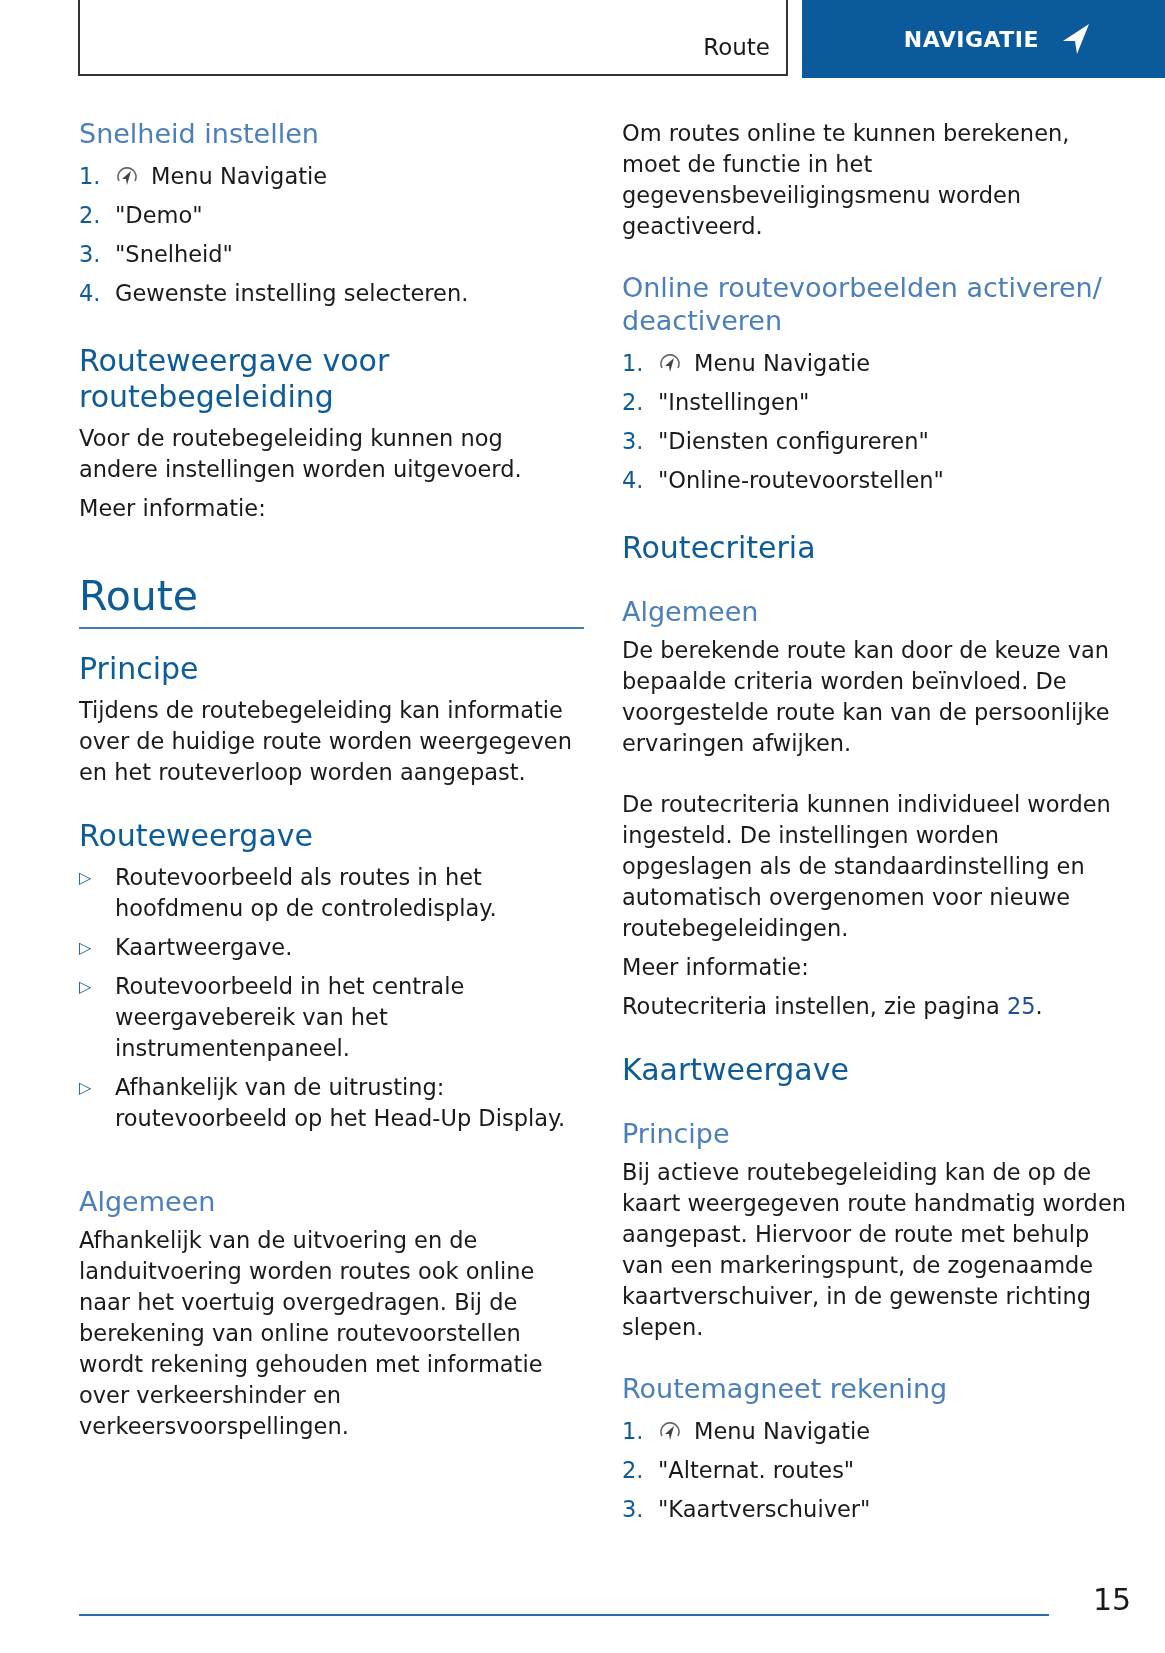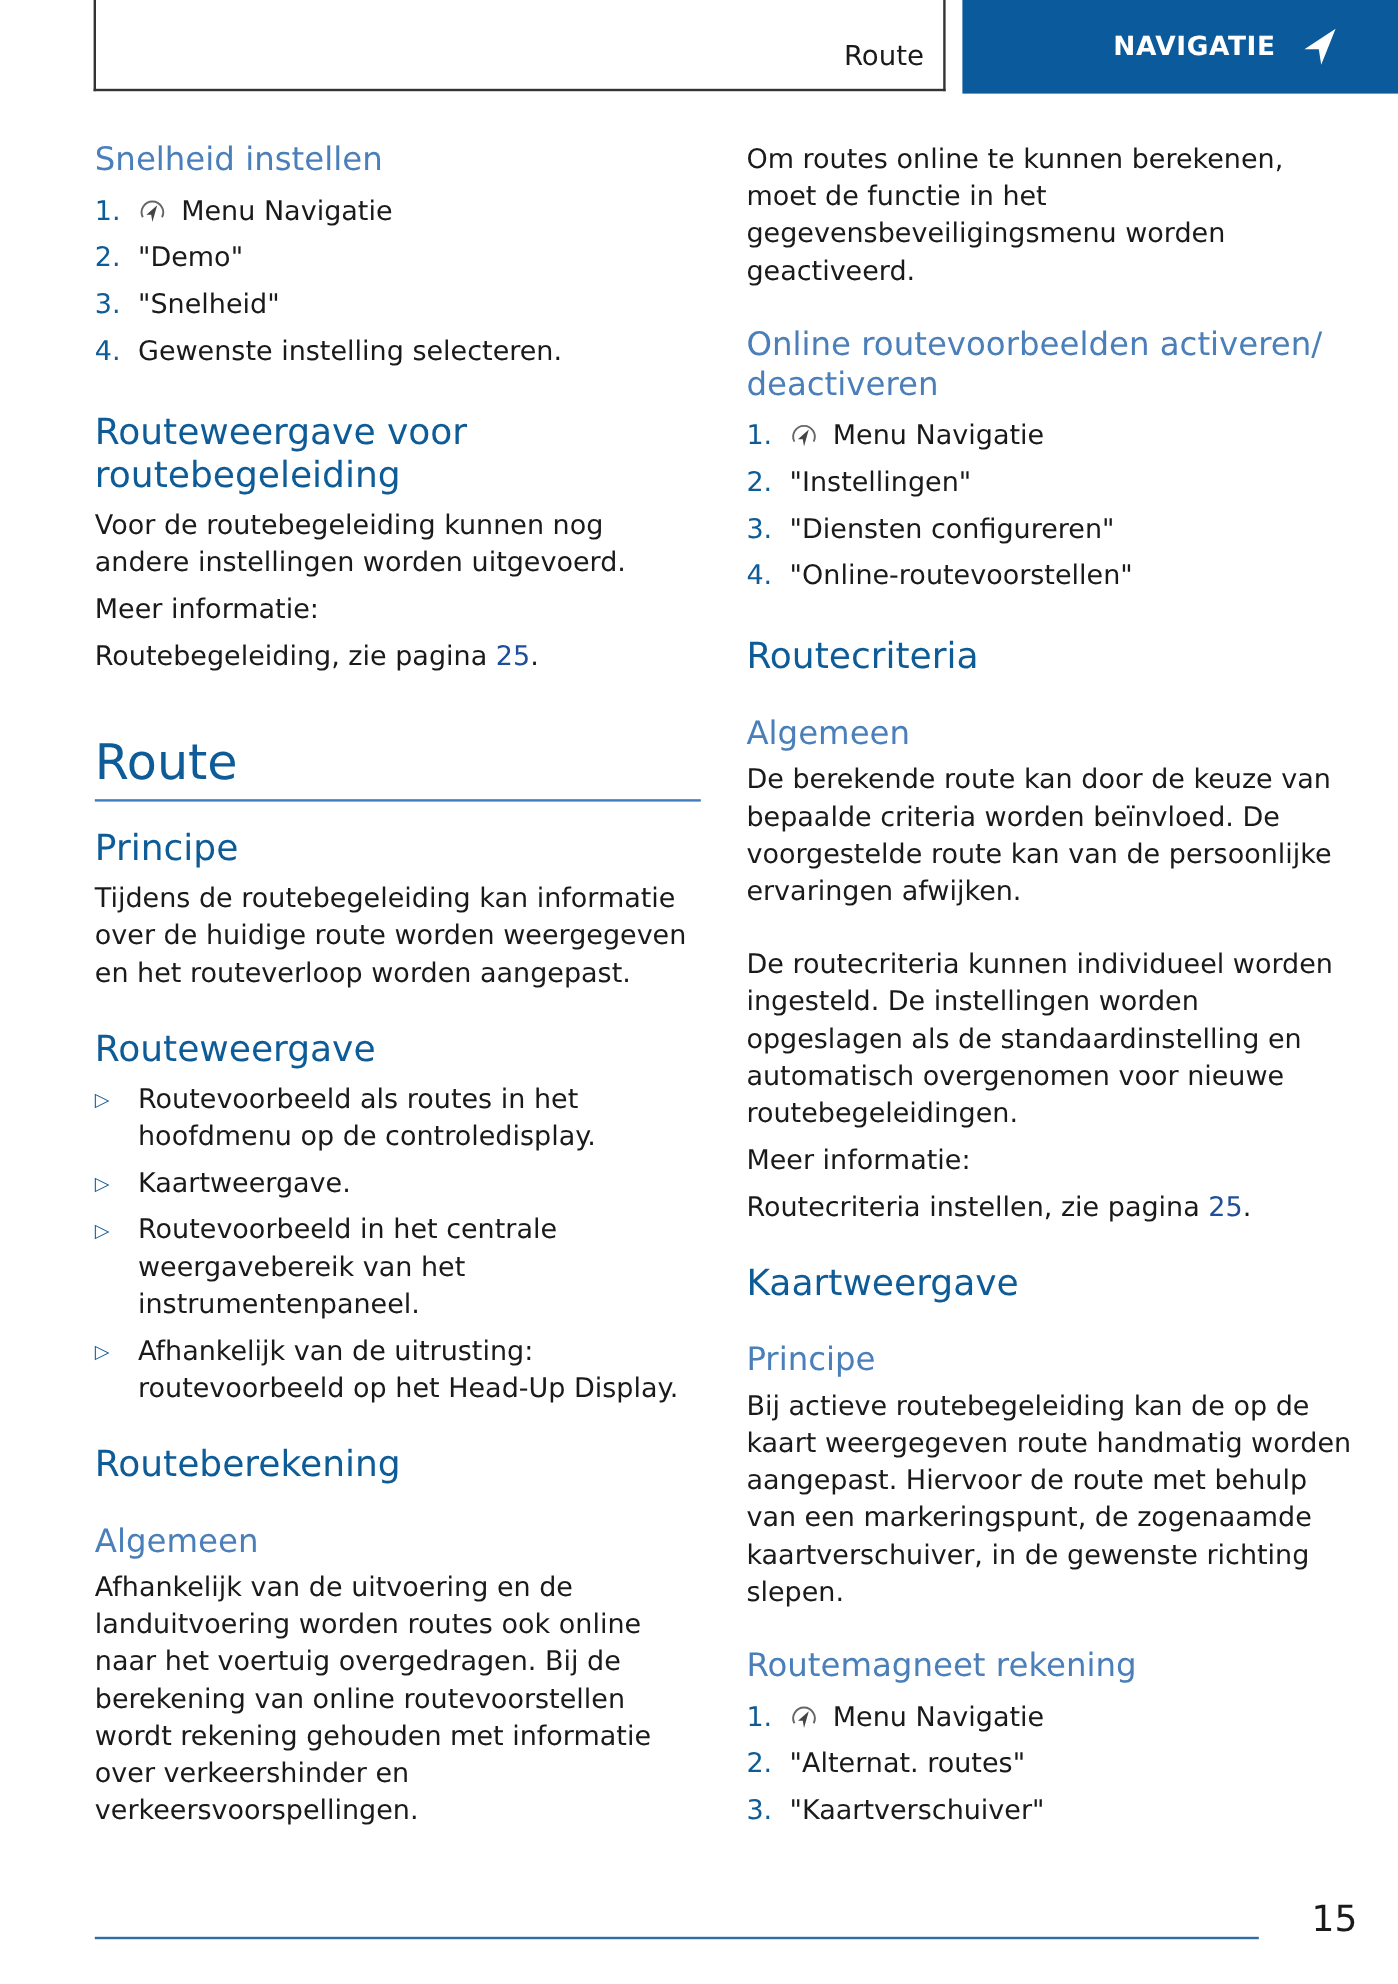--- a/index.html
+++ b/index.html
@@ -2,21 +2,21 @@
 <html><head>
 <meta charset="utf-8">
 <style>
   html, body { margin: 0; padding: 0; background: #ffffff; }
   body { width: 1165px; height: 1653px; position: relative; overflow: hidden;
          font-family: "DejaVu Sans", sans-serif; color: #1a1a1a; }
   .header-box { position: absolute; left: 78px; top: -2px; width: 710px; height: 78px;
                 border: 2px solid #333; border-top: none; box-sizing: border-box; }
   .header-route { position: absolute; right: 16px; bottom: 14px; font-size: 23px; color: #1a1a1a; }
   .header-tab { position: absolute; left: 802px; top: 0; width: 363px; height: 78px; background: #0a5a9c;
-                display: flex; align-items: center; justify-content: flex-end; padding-right: 50px; box-sizing: border-box; }
+                display: flex; align-items: center; justify-content: flex-end; padding-right: 74px; box-sizing: border-box; }
   .header-tab-label { color: #ffffff; font-weight: bold; font-size: 22px; letter-spacing: 0.5px; margin-right: 22px; }
   .col { position: absolute; top: 118px; width: 505px; }
   .col-left { left: 79px; }
   .col-right { left: 622px; }
   .h-big { font-size: 41px; color: #0e5c97; margin: 0 0 12px 0; font-weight: normal; line-height: 1.2; }
   .h-big-rule { border-bottom: 2px solid #3f7dbc; padding-bottom: 6px; margin-bottom: 22px; margin-top: 48px; }
   .h-mid { font-size: 30px; color: #0e5c97; margin: 0 0 8px 0; font-weight: normal; line-height: 1.2; }
   .h-sub { font-size: 27px; color: #4a7fb9; margin: 0 0 6px 0; font-weight: normal; line-height: 1.22; }
   .p { font-size: 22.5px; line-height: 31px; margin: 0 0 8px 0; }
   .gap-s { height: 22px; }
@@ -66,21 +66,20 @@
     <li>
       <span class="num">4.</span>
       <span>Gewenste instelling selecteren.</span>
     </li>
   </ol>
   <div class="gap-s"></div>
 
   <h2 class="h-mid">Routeweergave voor routebegeleiding</h2>
   <p class="p">Voor de routebegeleiding kunnen nog andere instellingen worden uitgevoerd.</p>
   <p class="p">Meer informatie:</p>
-  <p class="p"><span>Routebegeleiding, zie pagina </span><span class="link">25</span><span>.</span></p>
 
   <h1 class="h-big h-big-rule">Route</h1>
 
   <h2 class="h-mid">Principe</h2>
   <p class="p">Tijdens de routebegeleiding kan informatie over de huidige route worden weergegeven en het routeverloop worden aangepast.</p>
   <div class="gap-s"></div>
 
   <h2 class="h-mid">Routeweergave</h2>
   <ul class="bullets">
     <li>
@@ -95,21 +94,20 @@
         <span class="tri">▷</span>
         <span>Routevoorbeeld in het centrale weergavebereik van het instrumentenpaneel.</span>
       </li>
     <li>
         <span class="tri">▷</span>
         <span>Afhankelijk van de uitrusting: routevoorbeeld op het Head-Up Display.</span>
       </li>
   </ul>
   <div class="gap-s"></div>
 
-  <h2 class="h-mid">Routeberekening</h2>
   <div class="gap-s"></div>
   <h3 class="h-sub">Algemeen</h3>
   <p class="p">Afhankelijk van de uitvoering en de landuitvoering worden routes ook online naar het voertuig overgedragen. Bij de berekening van online routevoorstellen wordt rekening gehouden met informatie over verkeershinder en verkeersvoorspellingen.</p>
 </div>
 
 <div class="col col-right">
   <p class="p">Om routes online te kunnen berekenen, moet de functie in het gegevensbeveiligingsmenu worden geactiveerd.</p>
   <div class="gap-s"></div>
   <h3 class="h-sub">Online routevoorbeelden activeren/ deactiveren</h3>
   <ol class="steps">

